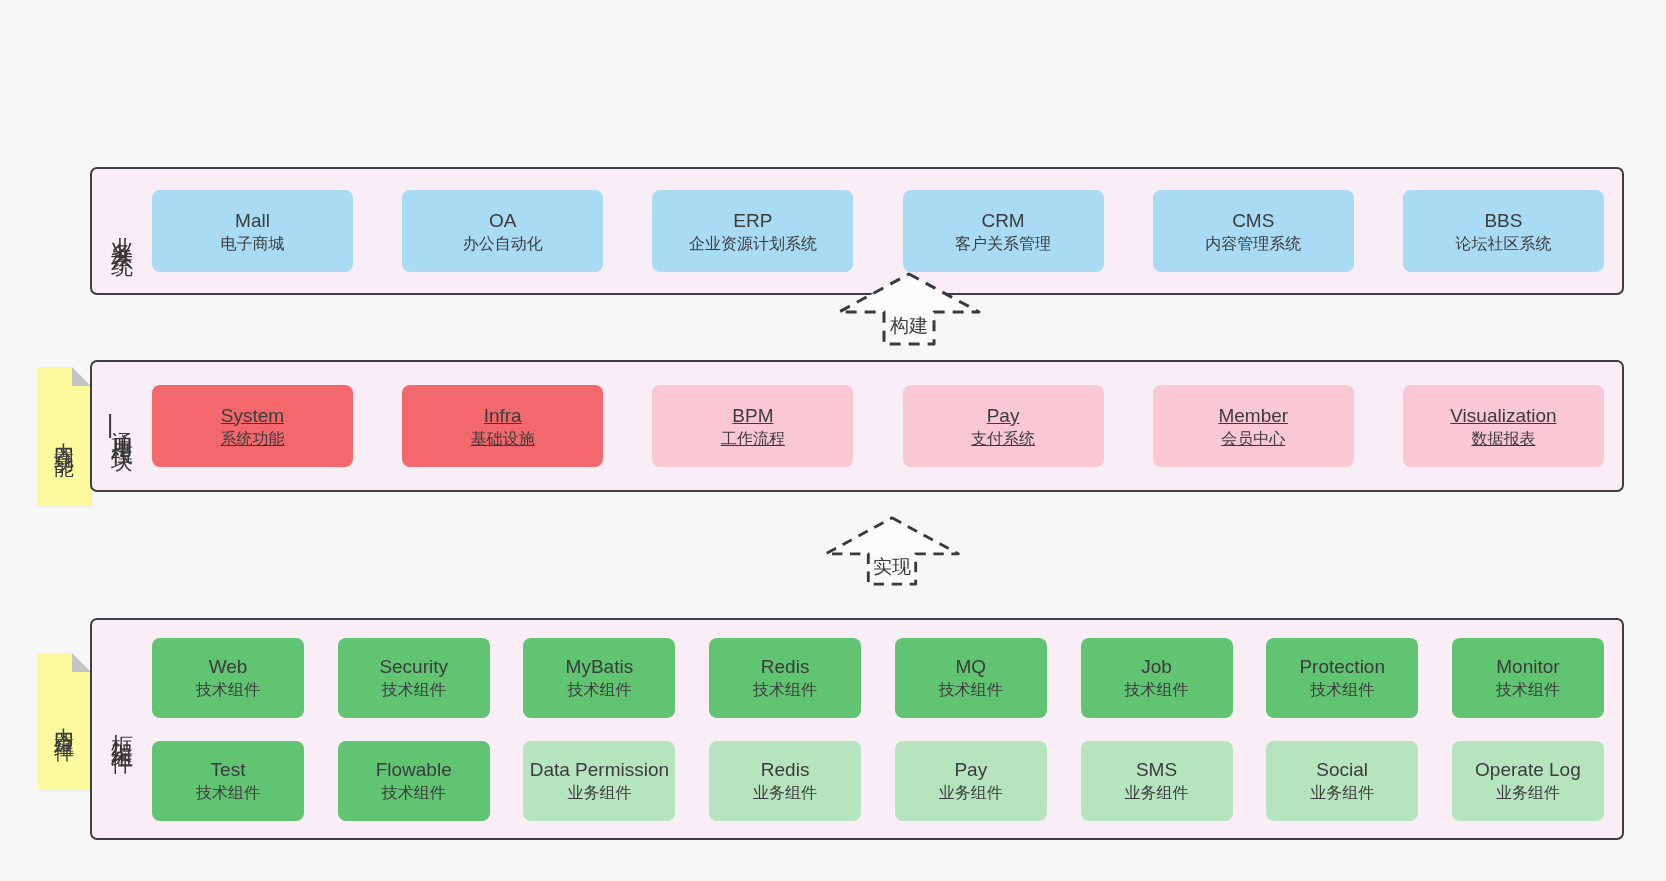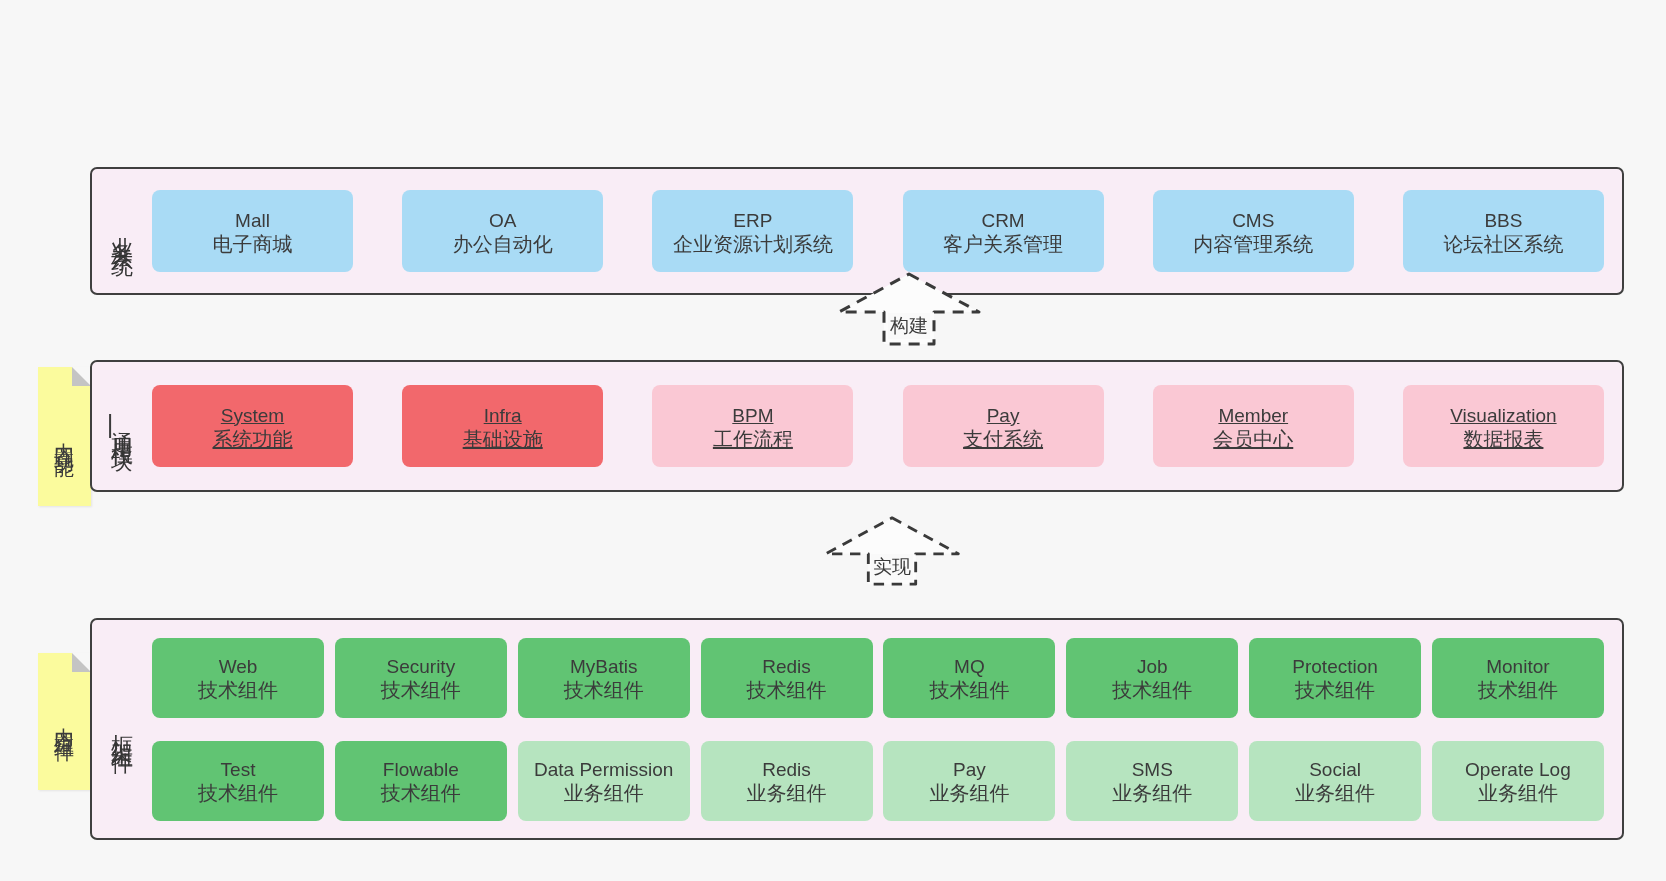--- a/index.html
+++ b/index.html
@@ -22,23 +22,23 @@
     flex:0 0 auto;color:#353535;
   }
   .boxes{flex:1;display:flex;justify-content:space-between;align-items:center;margin-left:10px;}
   .rows{flex:1;display:flex;flex-direction:column;justify-content:center;gap:23px;margin-left:10px;}
   .row{display:flex;justify-content:space-between;align-items:center;}
   .box{
     border-radius:8px;display:flex;flex-direction:column;align-items:center;justify-content:center;
     text-align:center;box-sizing:border-box;padding:4px 6px;
   }
   .box-lg{width:201px;height:82px;}
-  .box-sm{width:172px;height:80px;}
+  .box-sm{width:152px;height:80px;}
   .box-name{font-size:19px;line-height:25px;}
-  .box-desc{font-size:20px;line-height:22px;}
+  .box-desc{font-size:16px;line-height:22px;}
   .blue{background:#a9dbf5;}
   .red{background:#f2686c;}
   .pink{background:#fac8d4;}
   .green{background:#61c473;}
   .lightgreen{background:#b6e4bf;}
   .sticky{
     position:absolute;left:38px;width:53px;background:#fbfb9d;
     display:flex;align-items:center;justify-content:center;
     box-shadow:1px 1px 2px rgba(0,0,0,0.08);
   }

